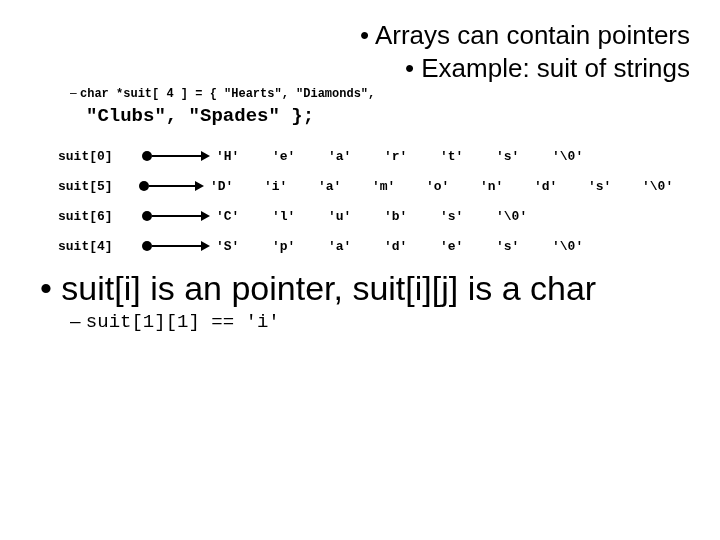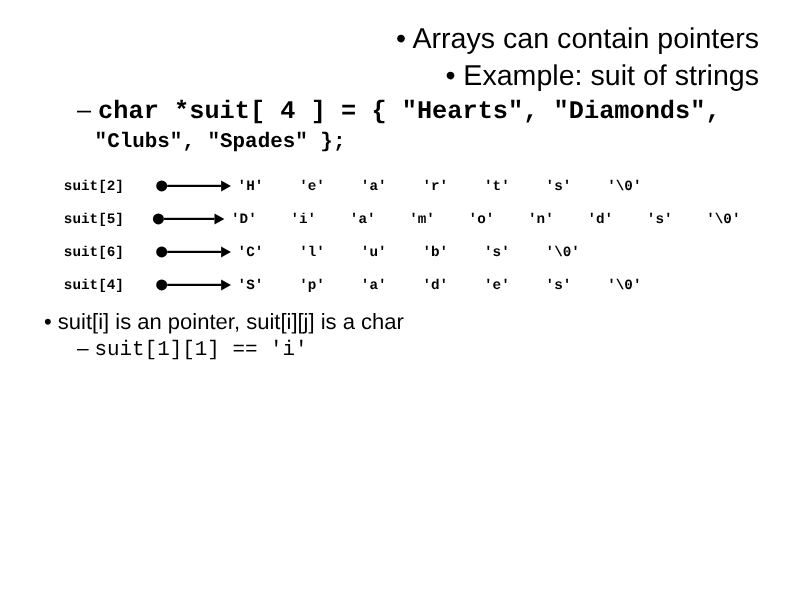--- a/index.html
+++ b/index.html
@@ -28,21 +28,21 @@
   }
   .bullet-list li {
     margin-bottom: 2px;
     text-align: right;
   }
   .bullet-list li::before {
     content: "• ";
   }
   .sub-item {
     font-family: "Courier New", Courier, monospace;
-    font-size: 23px;
+    font-size: 12px;
     font-weight: bold;
     margin: 2px 0 4px 40px;
   }
   .sub-dash::before {
     content: "– ";
     font-family: Arial, Helvetica, sans-serif;
     font-weight: normal;
   }
   .sub-item-wrap {
     margin-left: 56px;
@@ -106,21 +106,21 @@
   .cell {
     width: 50px;
     font-family: "Courier New", Courier, monospace;
     font-size: 13px;
     font-weight: bold;
     text-align: left;
     padding-left: 6px;
   }
   .bottom-bullet {
     margin: 6px 0 0 10px;
-    font-size: 20px;
+    font-size: 34px;
     list-style: none;
     padding: 0;
   }
   .bottom-bullet li::before {
     content: "• ";
   }
 </style>
 </head>
 <body>
 
@@ -128,21 +128,21 @@
 
   <ul class="bullet-list">
     <li>Arrays can contain pointers</li>
     <li>Example: suit of strings</li>
   </ul>
   <div class="sub-item sub-dash">char *suit[ 4 ] = { "Hearts", "Diamonds",</div>
   <div class="sub-item-wrap">"Clubs", "Spades" };</div>
 
   <div class="table-wrap">
     <div class="row">
-      <div class="label">suit[2]</div>
+      <div class="label">suit[0]</div>
       <div class="pointer">
           <div class="dot"></div>
           <div class="shaft"></div>
           <div class="arrowhead"></div>
         </div>
       <div class="cell">'H'</div>
       <div class="cell">'e'</div>
       <div class="cell">'a'</div>
       <div class="cell">'r'</div>
       <div class="cell">'t'</div>

